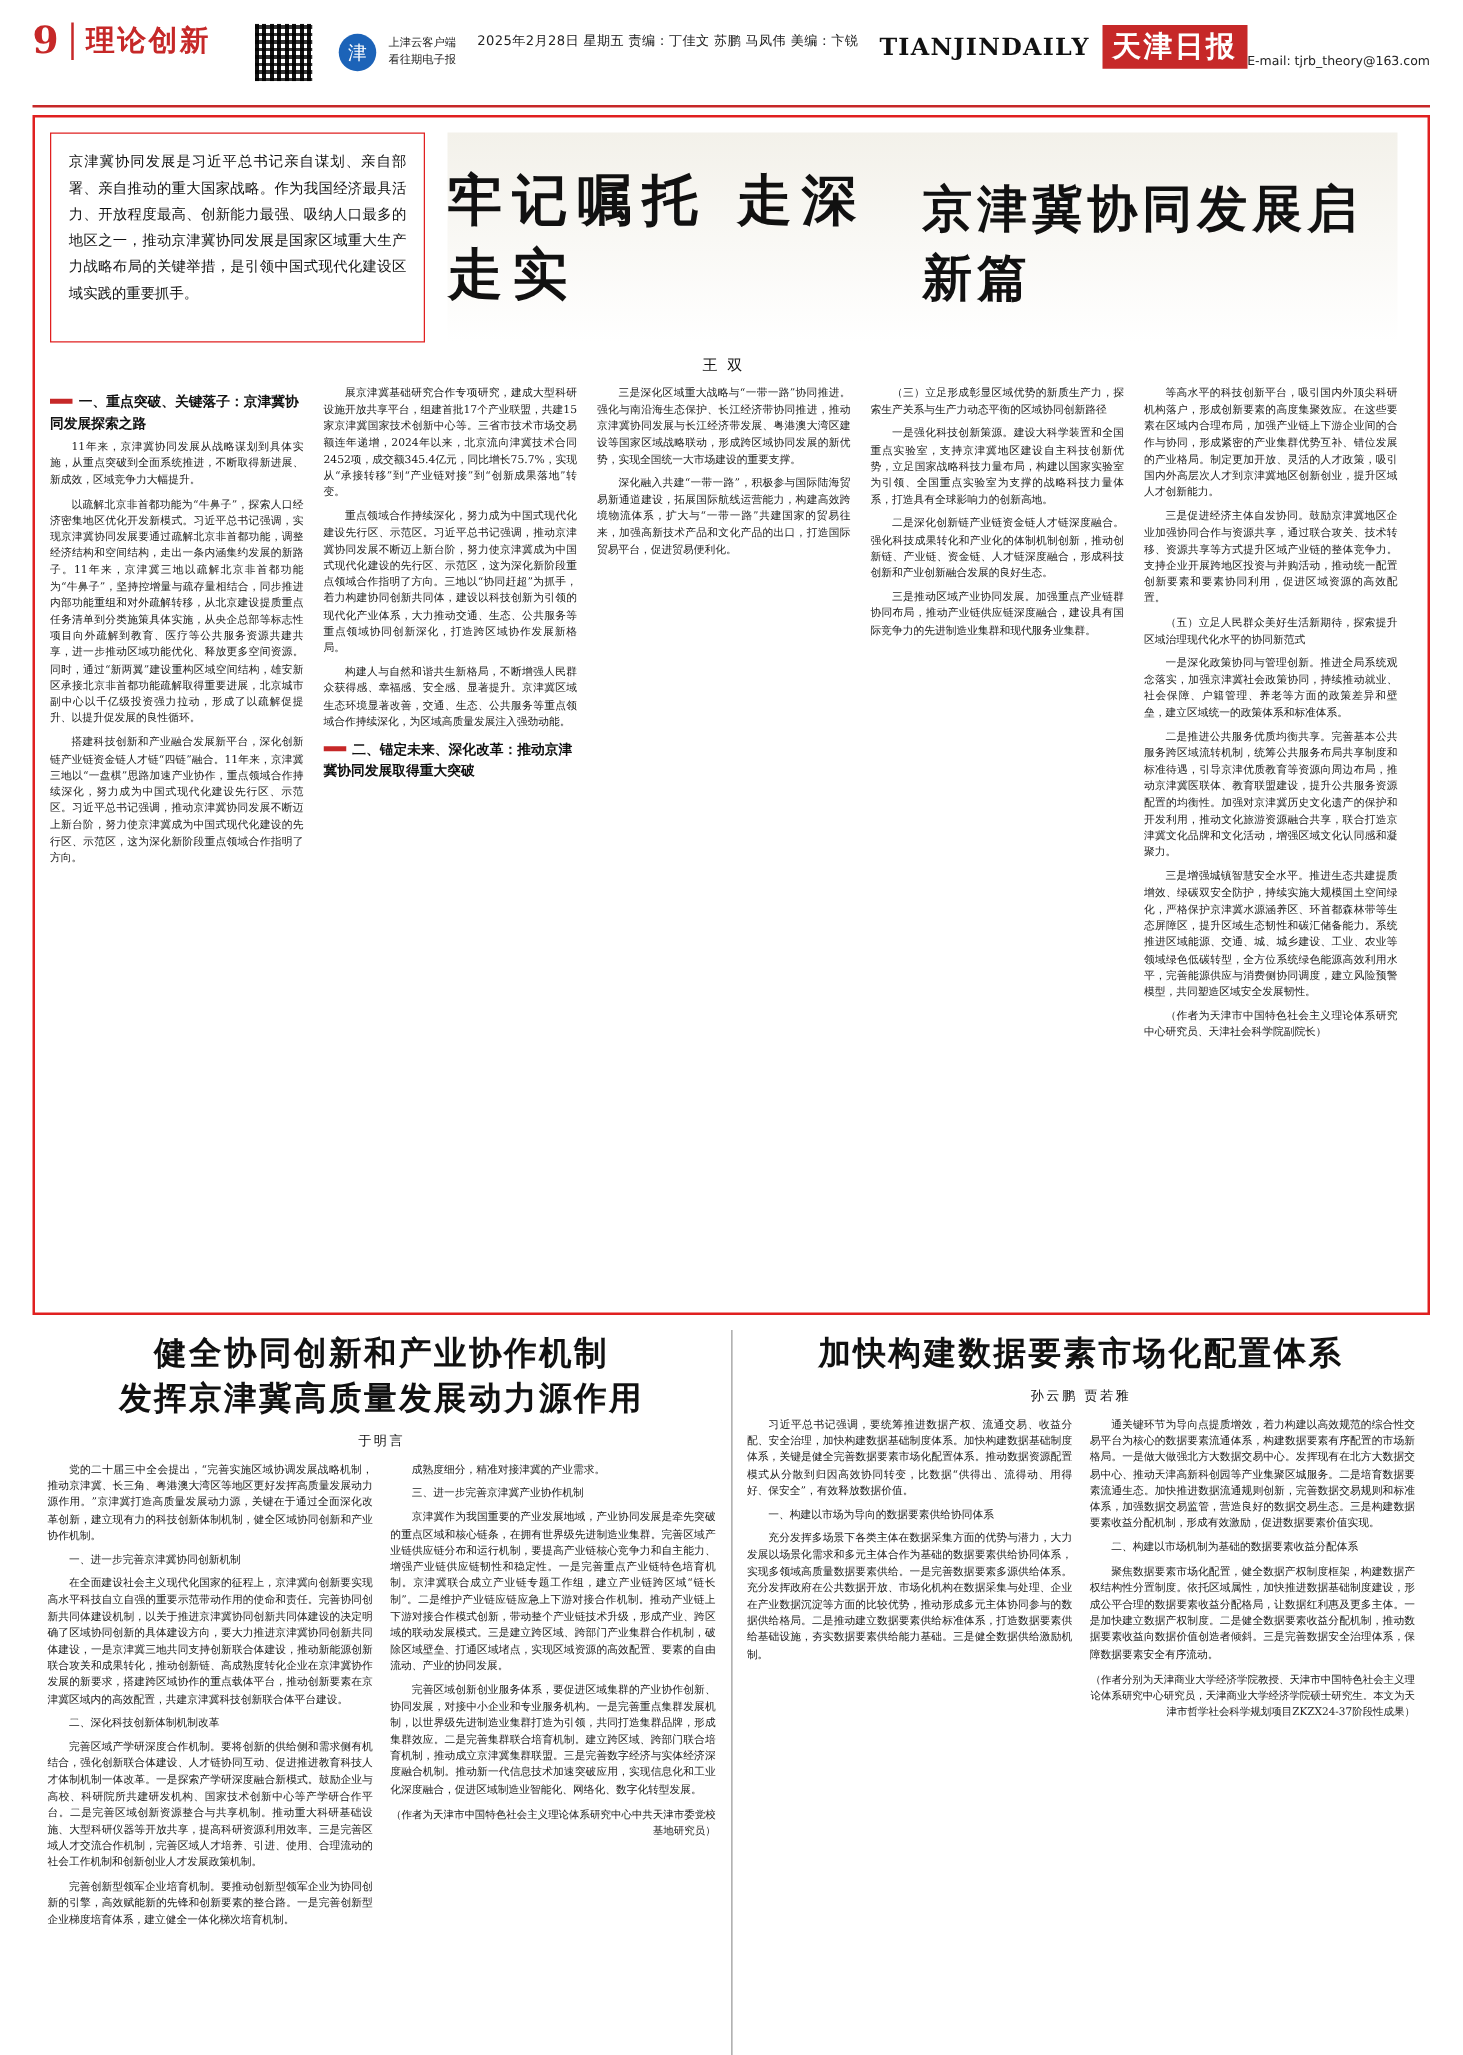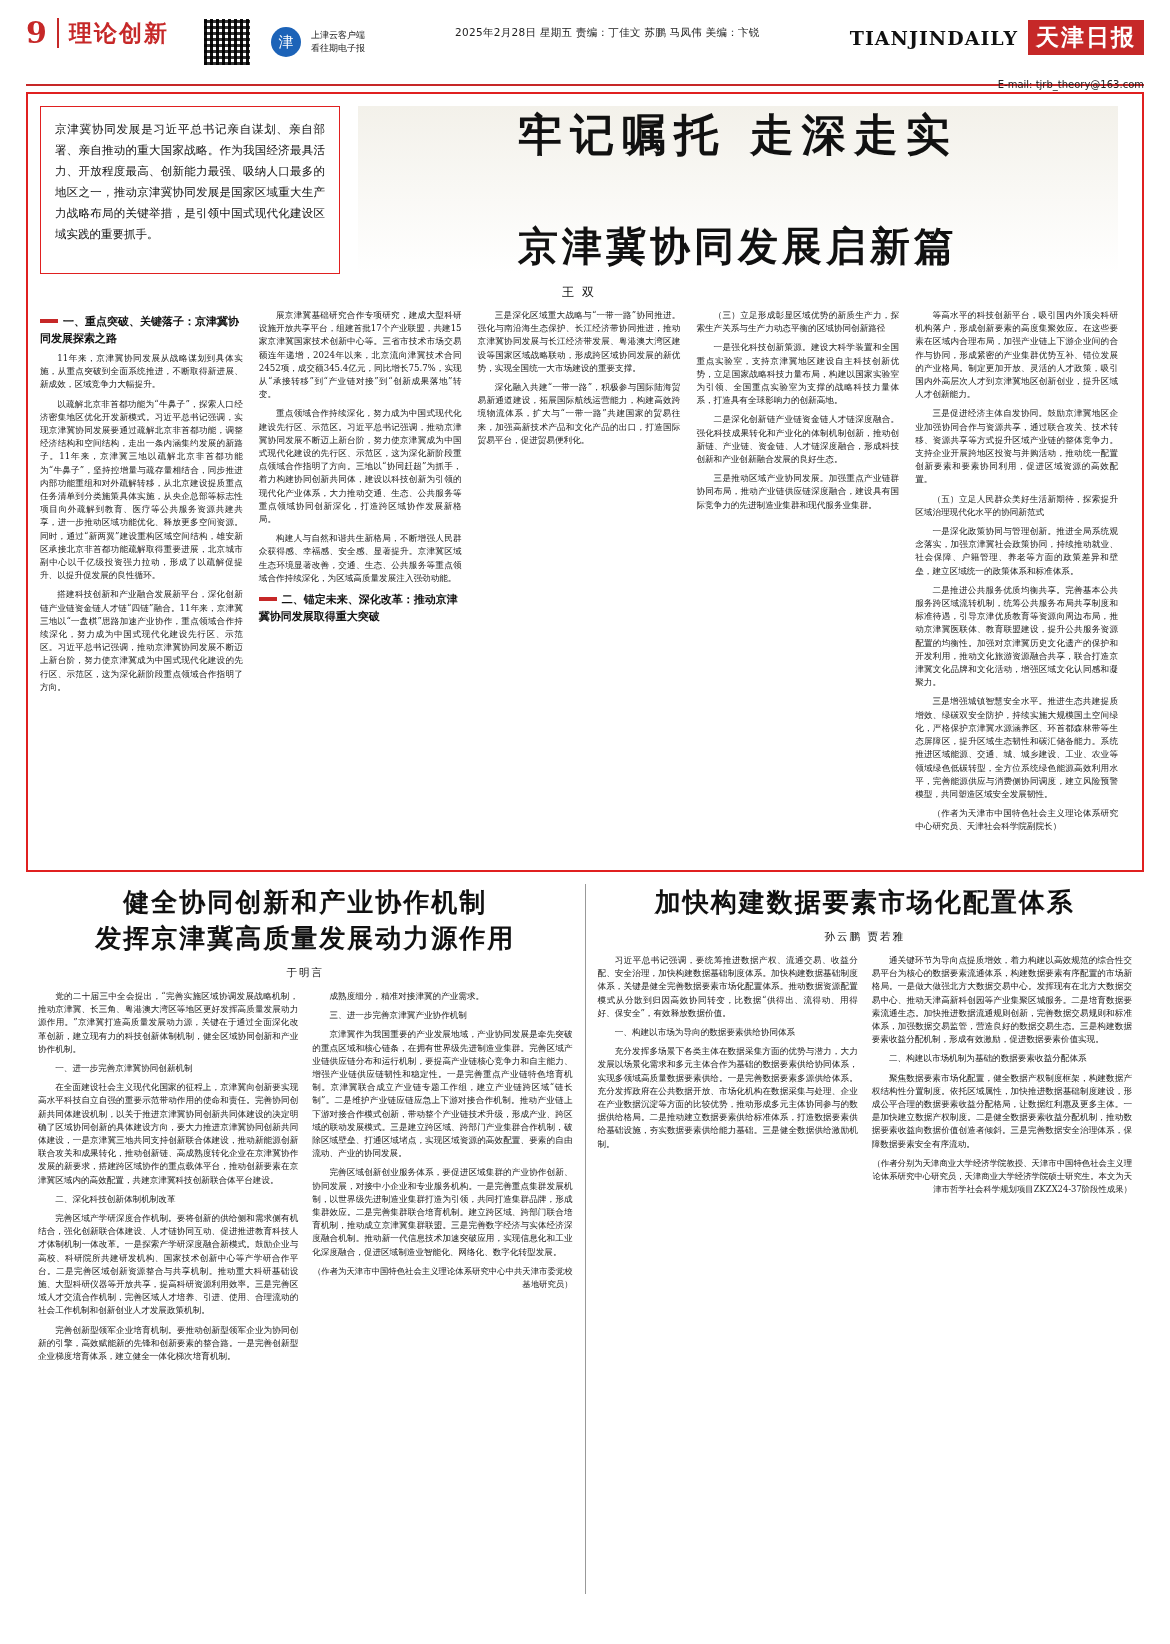--- a/index.html
+++ b/index.html
@@ -19,35 +19,35 @@
   .section-title{font-size:23px;font-weight:bold;color:#c62828;letter-spacing:2px;line-height:30px;font-family:"DejaVu Serif","Liberation Serif",serif;}
   .qr-block{display:flex;align-items:center;margin-left:34px;gap:6px;}
   .qr{width:46px;height:46px;background:
      repeating-linear-gradient(90deg,#111 0 3px,#fff 3px 6px),
      repeating-linear-gradient(0deg,rgba(17,17,17,.85) 0 3px,rgba(255,255,255,0) 3px 6px);
      background-blend-mode:multiply;border:1px solid #fff;}
   .logo-circle{width:30px;height:30px;border-radius:50%;background:#1c63b8;color:#fff;font-size:15px;display:flex;align-items:center;justify-content:center;font-family:"DejaVu Serif","Liberation Serif",serif;margin-left:14px;}
   .logo-caption{font-size:9px;line-height:13px;color:#222;margin-left:4px;}
   .head-center{flex:1;display:flex;flex-direction:column;align-items:center;justify-content:flex-start;padding-top:8px;}
   .issue-line{font-size:10.5px;color:#222;letter-spacing:.3px;}
-  .head-right{display:flex;flex-direction:column;align-items:flex-end;justify-content:space-between;padding-top:2px;}
+  .head-right{display:flex;flex-direction:row;align-items:flex-end;justify-content:space-between;padding-top:2px;}
   .brand-row{display:flex;align-items:center;gap:10px;}
   .brand-en{font-size:19px;font-weight:bold;letter-spacing:1px;color:#111;font-family:"DejaVu Serif","Liberation Serif",serif;}
   .brand-cn{font-size:23px;font-weight:bold;color:#fff;background:#c62828;padding:2px 8px;font-family:"DejaVu Serif","Liberation Serif",serif;letter-spacing:2px;}
   .email{font-size:10px;color:#222;margin-top:24px;}
 
   
-  .hl-box{position:relative;margin-top:6px;border:2px solid #e02020;padding:12px 24px 8px 12px;box-sizing:border-box;height:780px;}
+  .hl-box{position:relative;margin-top:6px;border:2px solid #e02020;padding:12px 24px 8px 12px;box-sizing:border-box;height:960px;}
   .hl-top{display:flex;gap:18px;height:168px;}
   .lede{
     width:300px;border:1px solid #e02020;padding:12px 14px;box-sizing:border-box;
     font-family:"DejaVu Serif","Liberation Serif",serif;
     font-size:11.5px;line-height:21px;color:#111;text-align:justify;
   }
-  .hl-titlewrap{flex:1;display:flex;flex-direction:column;align-items:center;justify-content:space-between;
+  .hl-titlewrap{flex:1;display:flex;flex-direction:row;align-items:center;justify-content:space-between;
      background:linear-gradient(180deg,#f3f1ea 0%,#ffffff 100%);}
   .hl-title1{font-size:44px;font-weight:bold;letter-spacing:8px;font-family:"DejaVu Serif","Liberation Serif",serif;color:#111;}
   .hl-title2{font-size:40px;font-weight:bold;letter-spacing:4px;margin-top:10px;font-family:"DejaVu Serif","Liberation Serif",serif;color:#111;}
   .hl-author{text-align:center;font-size:12px;margin:10px 0 8px 0;letter-spacing:2px;}
 
   .cols5{display:flex;gap:16px;}
   .col{flex:1;}
   .ptext{font-family:"DejaVu Serif","Liberation Serif",serif;font-size:8.6px;line-height:13.2px;text-align:justify;color:#1a1a1a;margin:0 0 6px 0;text-indent:2em;}
   .sub-h{font-family:"DejaVu Serif","Liberation Serif",serif;font-size:11px;font-weight:bold;line-height:17px;margin:4px 0 5px 0;color:#111;}
   .sub-h .dash{display:inline-block;width:18px;height:4px;background:#c62828;margin-right:5px;vertical-align:2px;}

